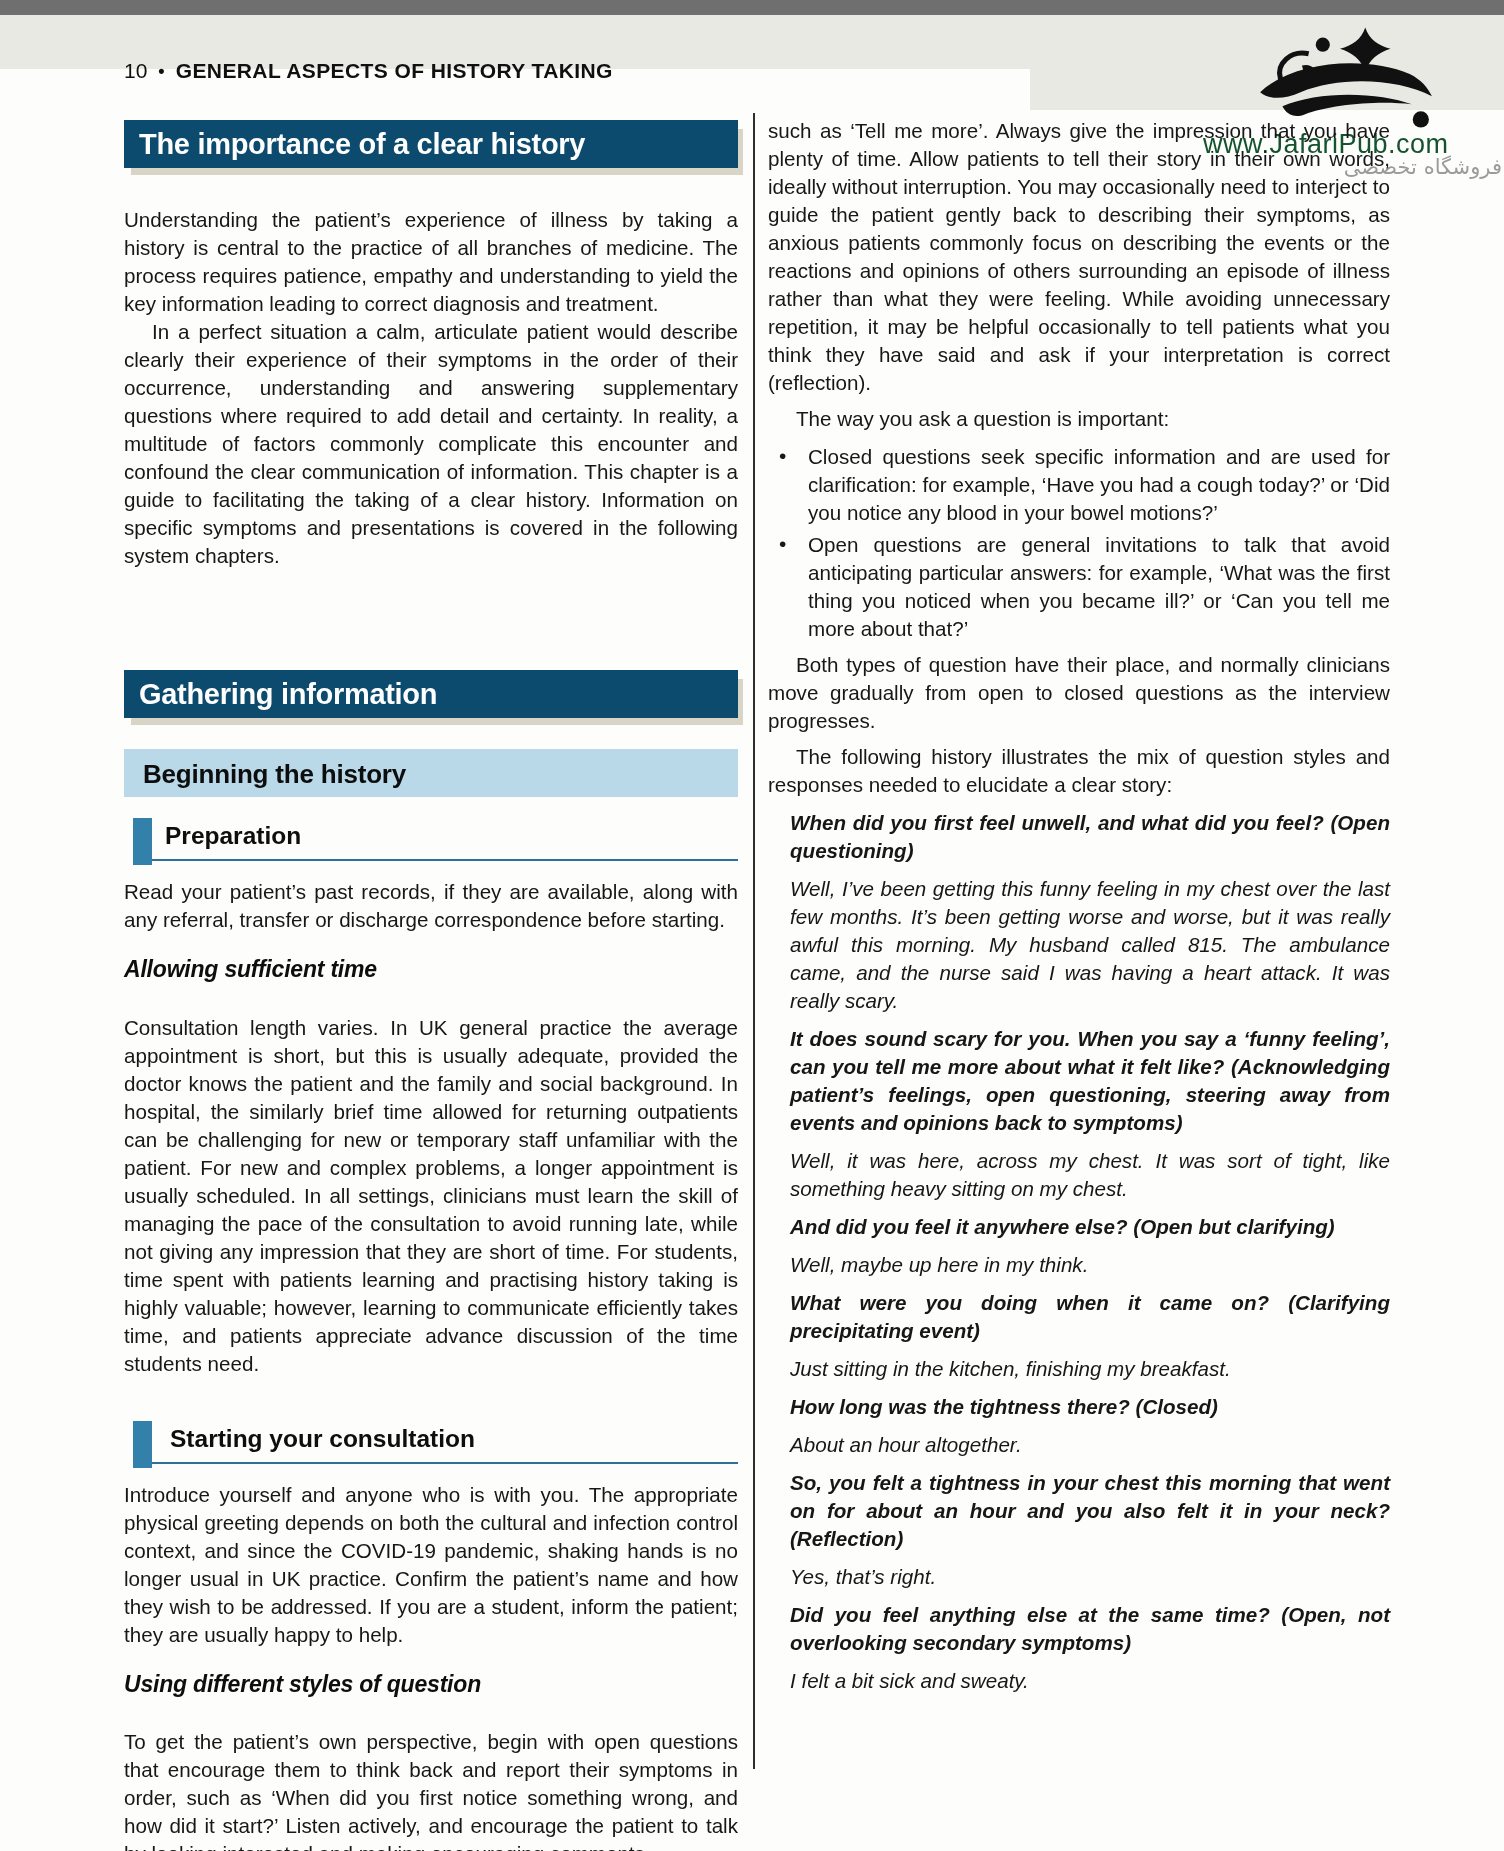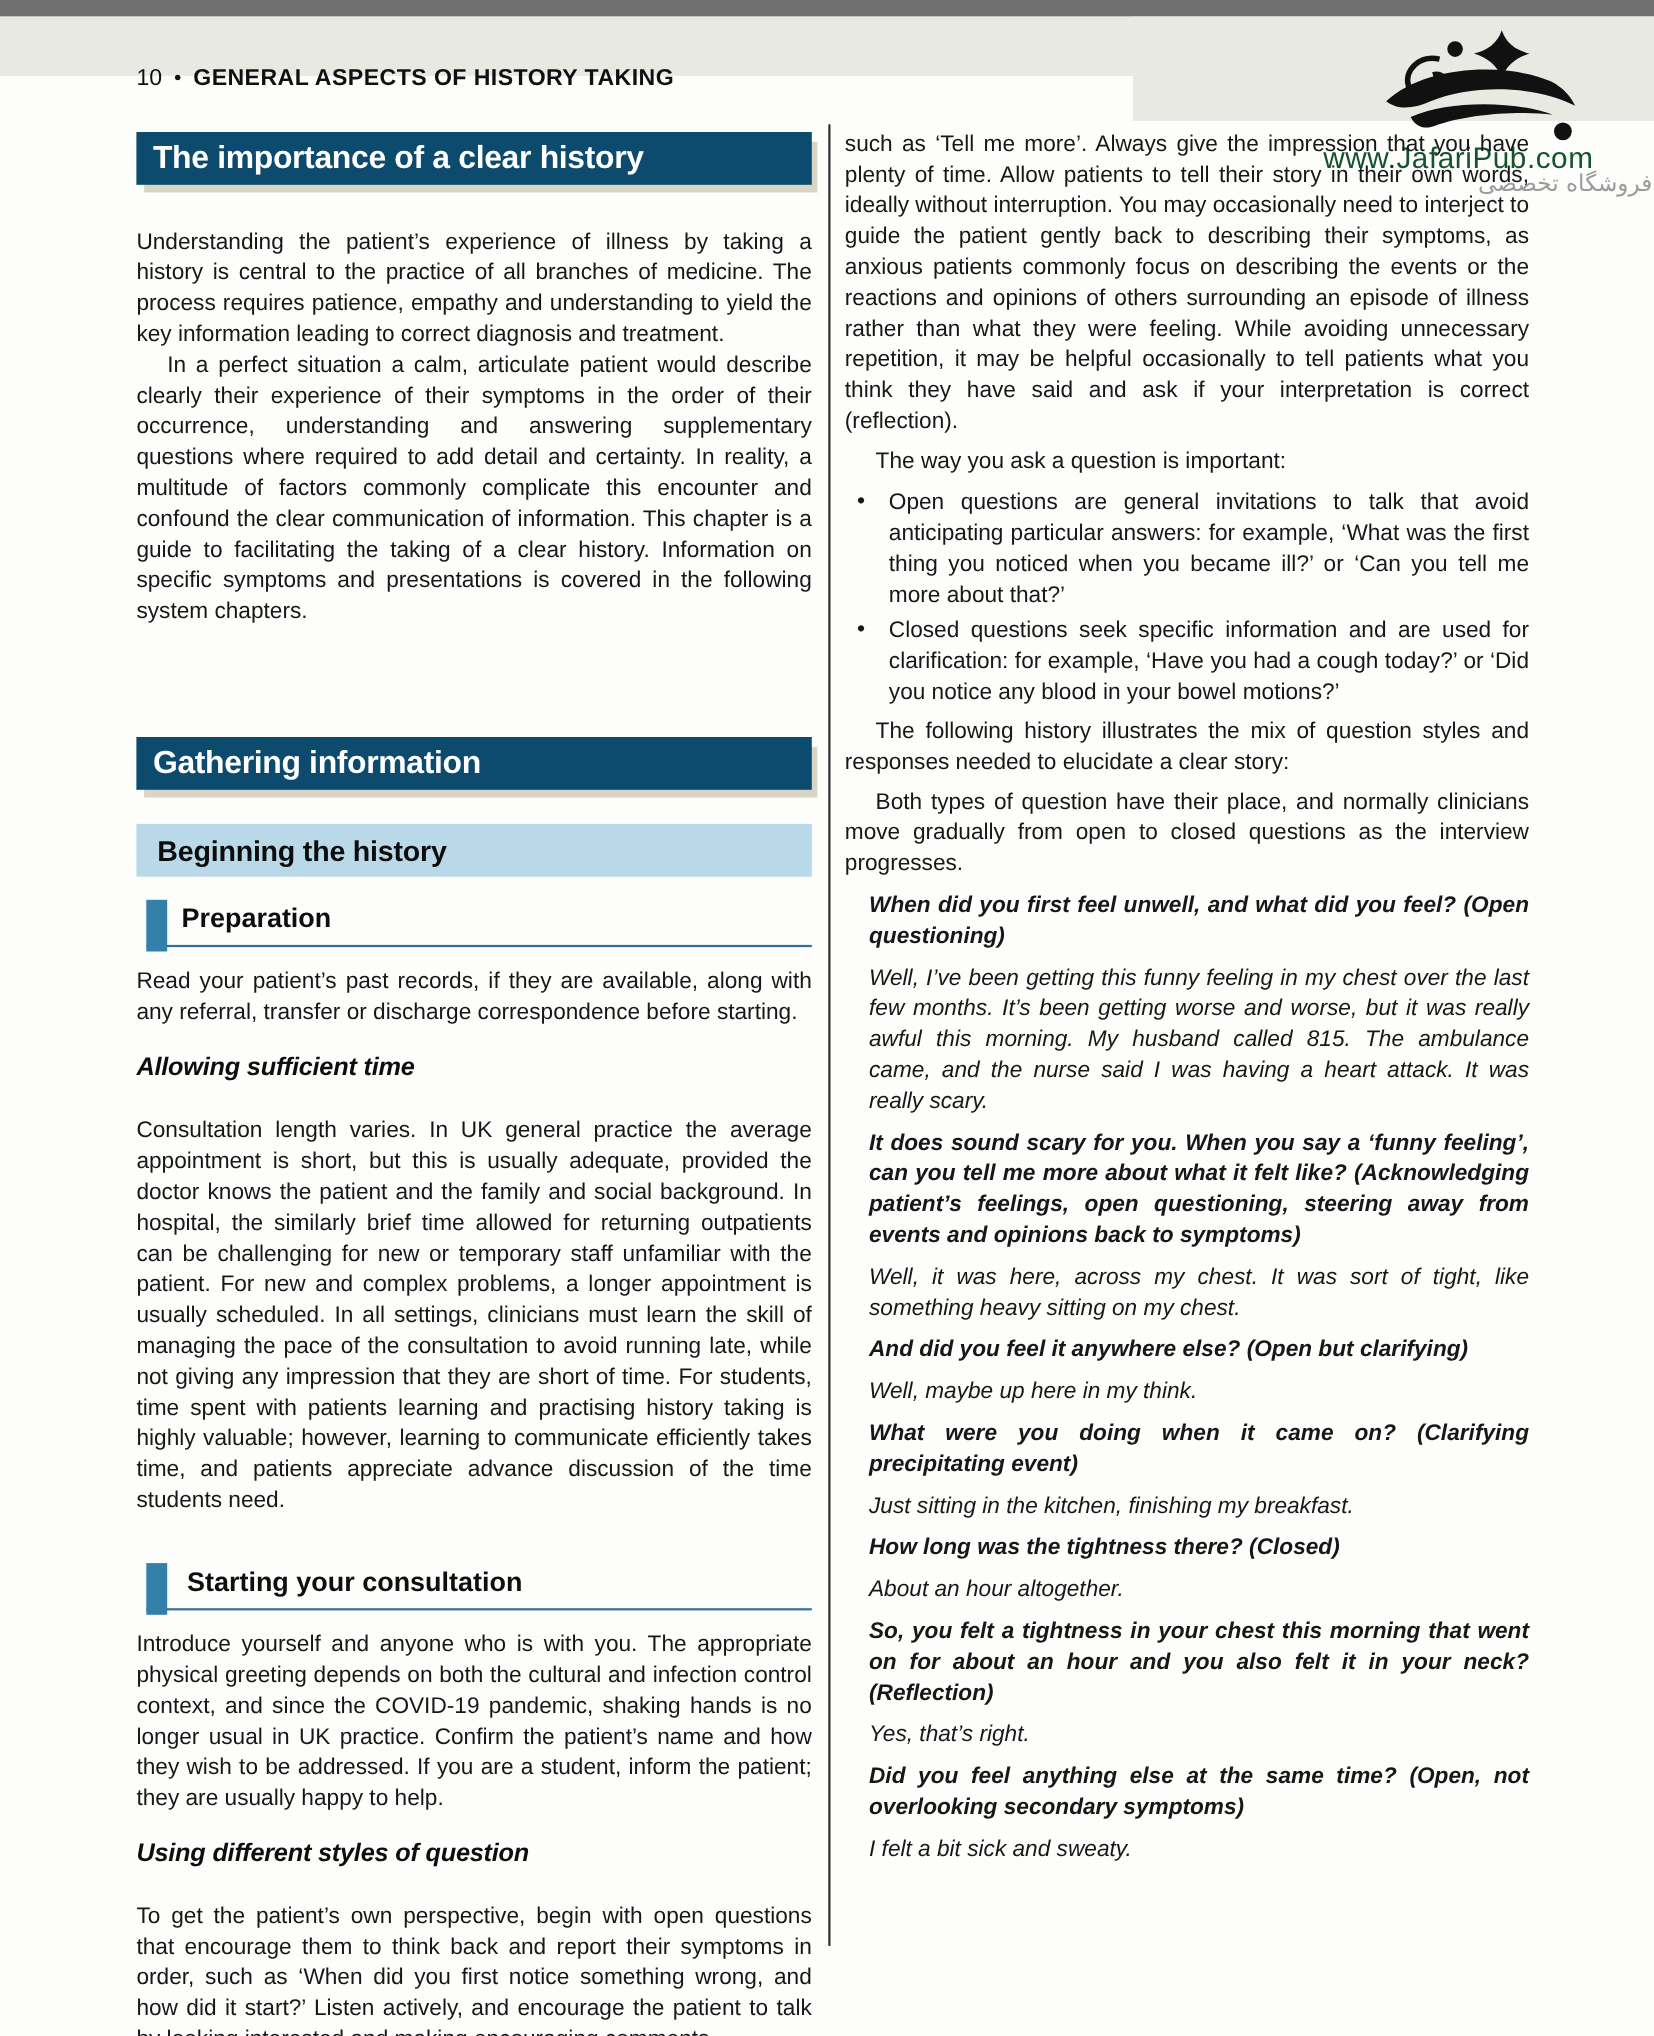--- a/index.html
+++ b/index.html
@@ -136,26 +136,26 @@
     <p class="just p-tight">To get the patient’s own perspective, begin with open questions that encourage them to think back and report their symptoms in order, such as ‘When did you first notice something wrong, and how did it start?’ Listen actively, and encourage the patient to talk by looking interested and making encouraging comments,</p>
 
   </div>
 
   <div class="col-right">
 
     <p class="just">such as ‘Tell me more’. Always give the impression that you have plenty of time. Allow patients to tell their story in their own words, ideally without interruption. You may occasionally need to interject to guide the patient gently back to describing their symptoms, as anxious patients commonly focus on describing the events or the reactions and opinions of others surrounding an episode of illness rather than what they were feeling. While avoiding unnecessary repetition, it may be helpful occasionally to tell patients what you think they have said and ask if your interpretation is correct (reflection).</p>
     <p class="just ind1">The way you ask a question is important:</p>
 
     <ul class="bullets">
+      <li>Closed questions seek specific information and are used for clarification: for example, ‘Have you had a cough today?’ or ‘Did you notice any blood in your bowel motions?’</li>
       <li>Open questions are general invitations to talk that avoid anticipating particular answers: for example, ‘What was the first thing you noticed when you became ill?’ or ‘Can you tell me more about that?’</li>
-      <li>Closed questions seek specific information and are used for clarification: for example, ‘Have you had a cough today?’ or ‘Did you notice any blood in your bowel motions?’</li>
     </ul>
 
+    <p class="just ind1">Both types of question have their place, and normally clinicians move gradually from open to closed questions as the interview progresses.</p>
     <p class="just ind1">The following history illustrates the mix of question styles and responses needed to elucidate a clear story:</p>
-    <p class="just ind1">Both types of question have their place, and normally clinicians move gradually from open to closed questions as the interview progresses.</p>
 
     <div class="dlg">
       <p class="q">When did you first feel unwell, and what did you feel? (Open questioning)</p>
       <p class="a">Well, I’ve been getting this funny feeling in my chest over the last few months. It’s been getting worse and worse, but it was really awful this morning. My husband called 815. The ambulance came, and the nurse said I was having a heart attack. It was really scary.</p>
       <p class="q">It does sound scary for you. When you say a ‘funny feeling’, can you tell me more about what it felt like? (Acknowledging patient’s feelings, open questioning, steering away from events and opinions back to symptoms)</p>
       <p class="a">Well, it was here, across my chest. It was sort of tight, like something heavy sitting on my chest.</p>
       <p class="q">And did you feel it anywhere else? (Open but clarifying)</p>
       <p class="a">Well, maybe up here in my think.</p>
       <p class="q">What were you doing when it came on? (Clarifying precipitating event)</p>
       <p class="a">Just sitting in the kitchen, finishing my breakfast.</p>

